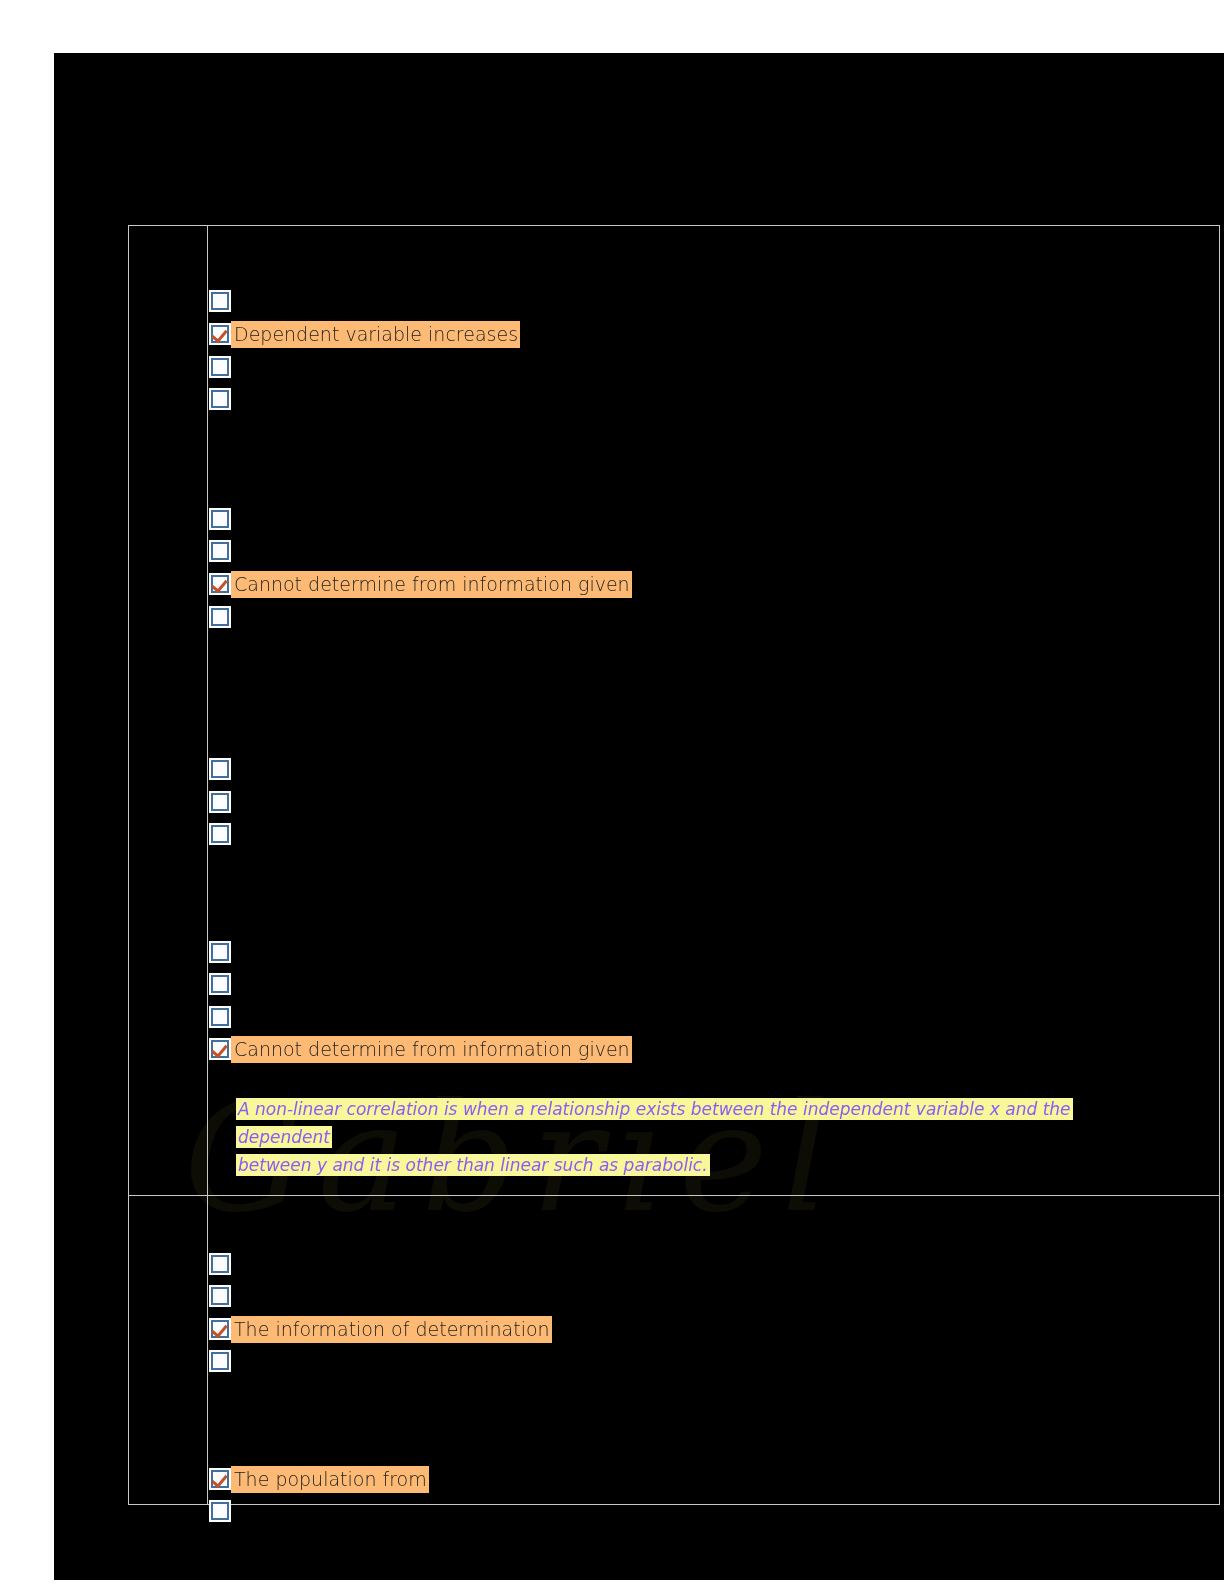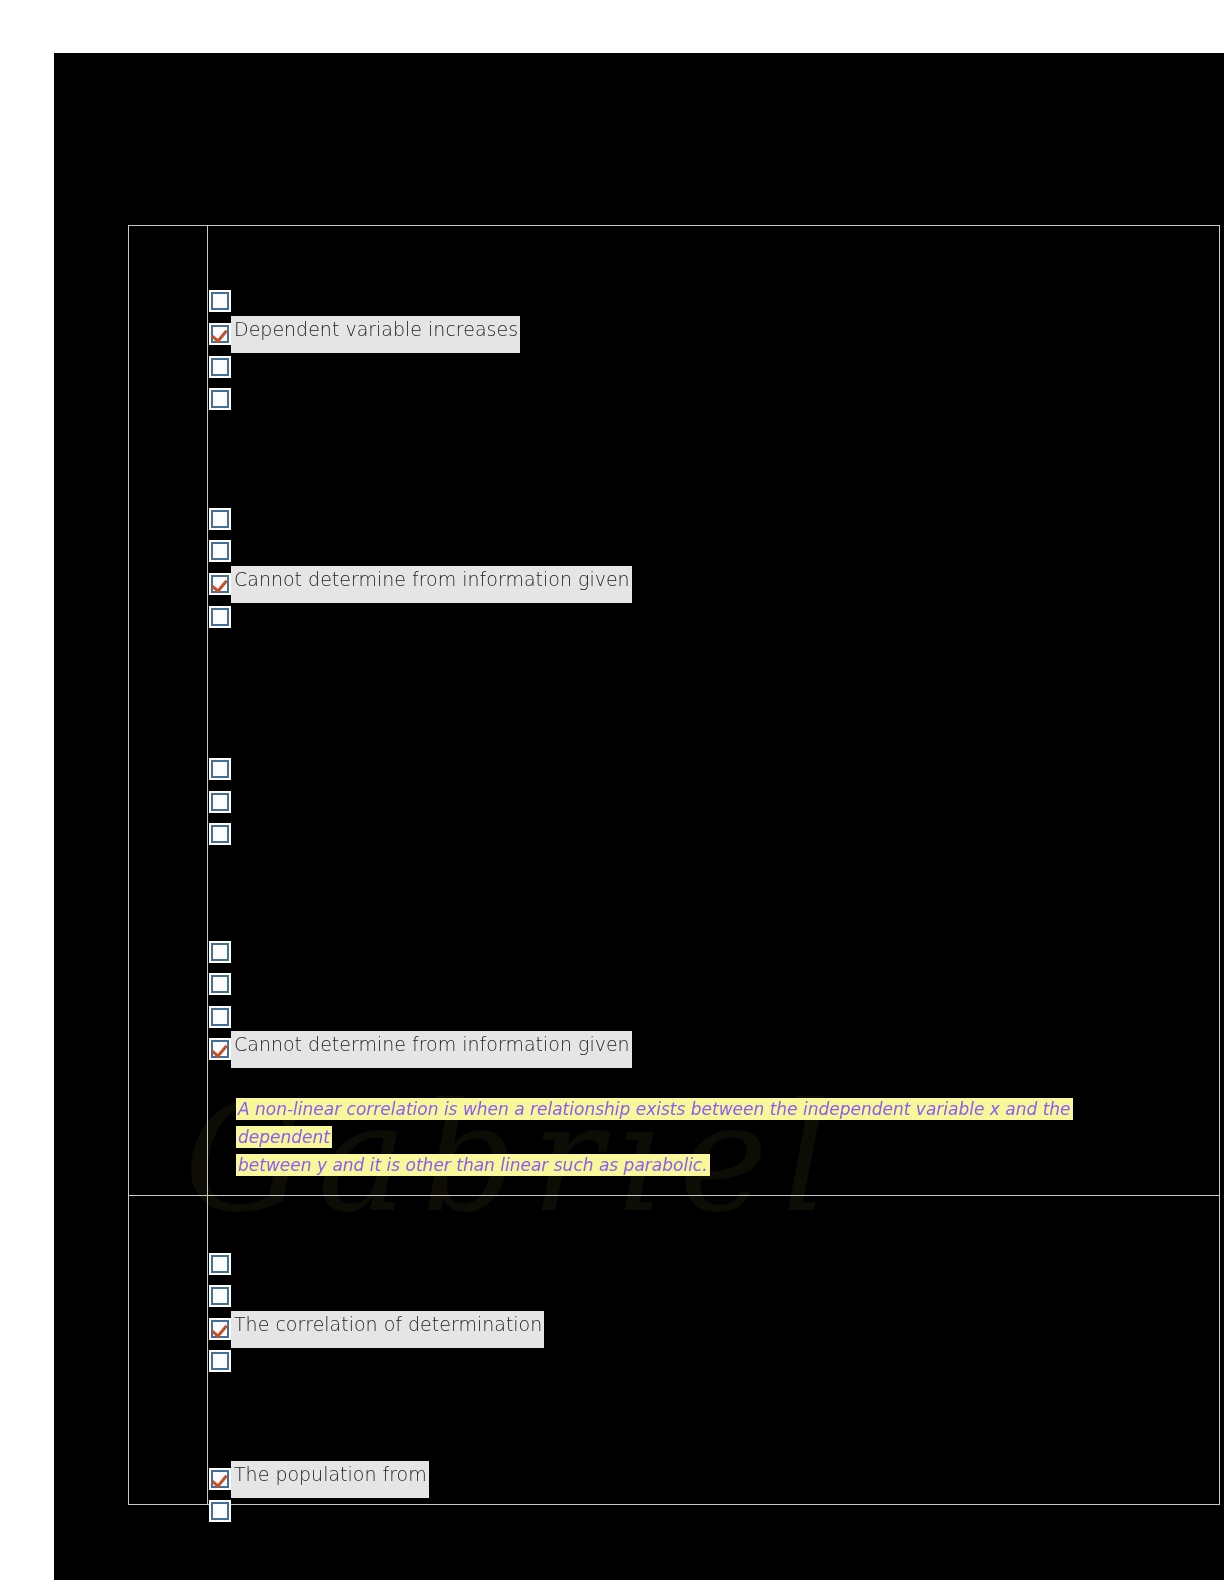--- a/index.html
+++ b/index.html
@@ -113,22 +113,22 @@
     border: solid #c4512a;
     border-width: 0 3px 3px 0;
     transform: rotate(40deg);
   }
 
   .opt-label {
     font-family: "DejaVu Sans", sans-serif;
     font-size: 19px;
     line-height: 24px;
     color: #1d1d1d;
-    background: #e5e5e5;
-    padding: 1px 2px 12px 3px;
+    background: #fdba74;
+    padding: 1px 2px 2px 3px;
     white-space: nowrap;
     font-weight: 300;
   }
 
   
   #explanation {
     position: absolute;
     left: 28px;
     top: 869px;
     width: 922px;
@@ -238,21 +238,21 @@
         <div class="opt blank" style="top:55px">
           <span class="cbox"></span>
 
         </div>
         <div class="opt blank" style="top:87px">
           <span class="cbox"></span>
 
         </div>
         <div class="opt" style="top:120px">
           <span class="cbox checked"></span>
-          <span class="opt-label">The correlation of determination</span>
+          <span class="opt-label">The information of determination</span>
         </div>
         <div class="opt blank" style="top:152px">
           <span class="cbox"></span>
 
         </div>
 
         <div class="opt" style="top:270px">
           <span class="cbox checked"></span>
           <span class="opt-label">The population from</span>
         </div>

